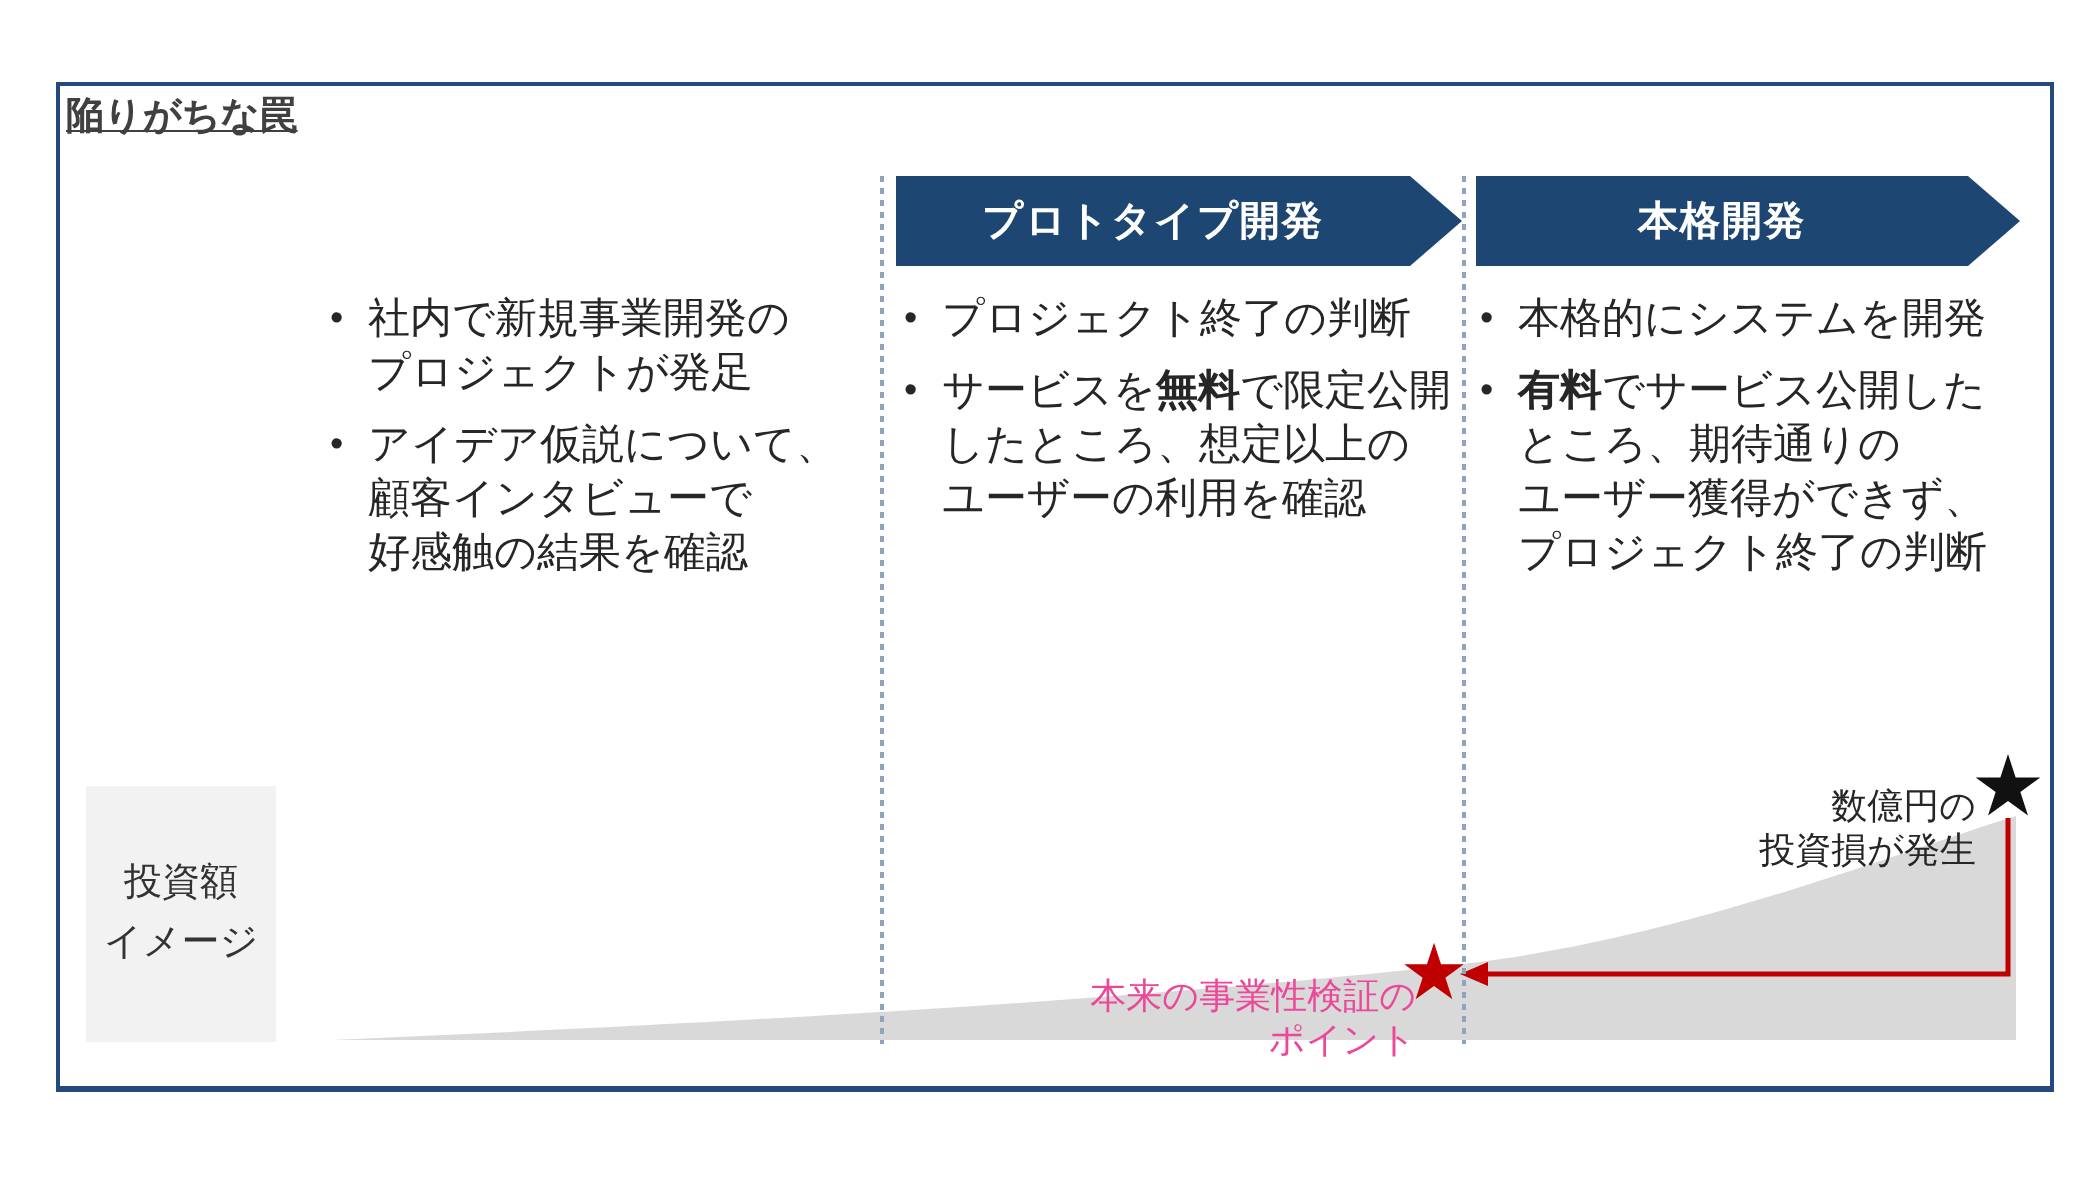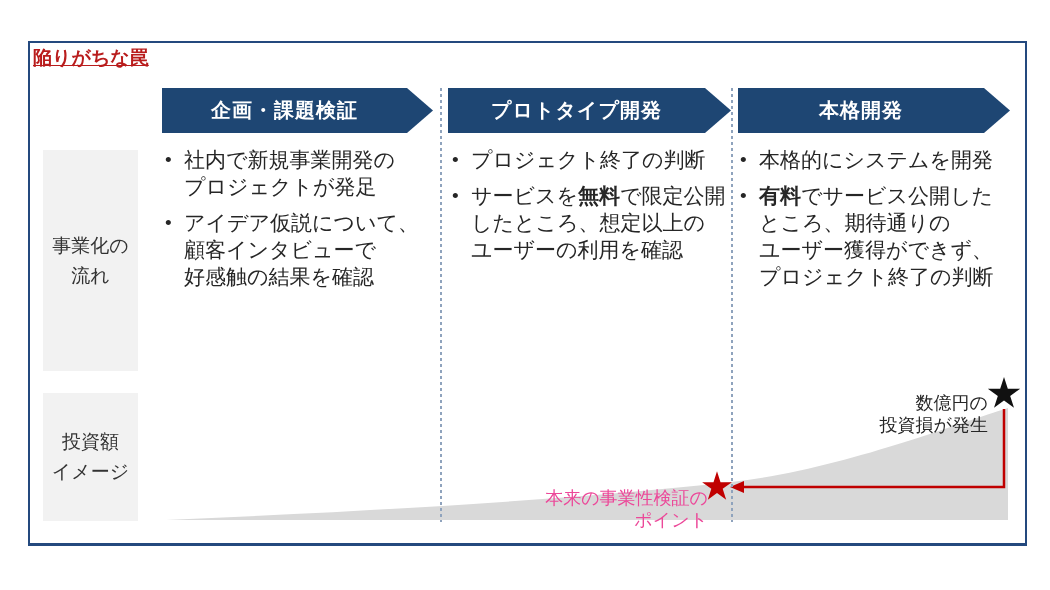--- a/index.html
+++ b/index.html
@@ -12,21 +12,21 @@
   .canvas { position:absolute; left:0; top:0; width:1050px; height:590px; }
 
   
   .frame {
     position:absolute; left:28px; top:41px; width:999px; height:505px;
     border:2px solid #24497e; border-bottom-width:3px; background:transparent;
   }
 
   .title {
     position:absolute; left:33px; top:45px;
-    font-size:19px; font-weight:bold; color:#b91c1c;
+    font-size:19px; font-weight:bold; color:#404040;
     text-decoration:underline; white-space:nowrap;
   }
 
   
   .phase-arrow {
     position:absolute; top:88px; height:45px; background:#1e4673;
     clip-path:polygon(0 0, calc(100% - 26px) 0, 100% 50%, calc(100% - 26px) 100%, 0 100%);
     display:flex; align-items:center; justify-content:center;
     padding-right:26px;
     color:#ffffff; font-size:20px; font-weight:bold; letter-spacing:1px;
@@ -80,35 +80,30 @@
   <div class="title">陥りがちな罠</div>
 
   <svg class="graph" viewBox="0 0 1050 590" xmlns="http://www.w3.org/2000/svg">
     <path d="M166,520 C400,510 590,498 731,482 C840,470 955,424 1008,408 L1008,520 Z" fill="#d9d9d9"></path>
     <path d="M1004,409 L1004,487 L744,487" fill="none" stroke="#c00000" stroke-width="2.5"></path>
     <path d="M730,487 L744,481 L744,493 Z" fill="#c00000"></path>
     <path fill="#111111" transform="translate(1004,394)" d="M0,-17 L3.82,-5.26 L16.17,-5.25 L6.18,2.01 L9.99,13.75 L0,6.5 L-9.99,13.75 L-6.18,2.01 L-16.17,-5.25 L-3.82,-5.26 Z"></path>
     <path fill="#c00000" transform="translate(717,487) scale(0.92)" d="M0,-17 L3.82,-5.26 L16.17,-5.25 L6.18,2.01 L9.99,13.75 L0,6.5 L-9.99,13.75 L-6.18,2.01 L-16.17,-5.25 L-3.82,-5.26 Z"></path>
   </svg>
 
-  <div class="phase-arrow phase1">
-    <span>企画・課題検証</span>
-  </div>
   <div class="phase-arrow phase2">
     <span>プロトタイプ開発</span>
   </div>
   <div class="phase-arrow phase3">
     <span>本格開発</span>
   </div>
 
   <div class="vdash vdash1"></div>
   <div class="vdash vdash2"></div>
 
-  <div class="row-label flow">事業化の
-流れ</div>
   <div class="row-label invest">投資額
 イメージ</div>
 
   <div class="bullets col1">
     <div class="bullet-item">
       <span class="bullet-marker">•</span>
       <span class="bullet-text"><span>社内で新規事業開発の
 プロジェクトが発足</span><b></b><span></span></span>
     </div>
     <div class="bullet-item">

